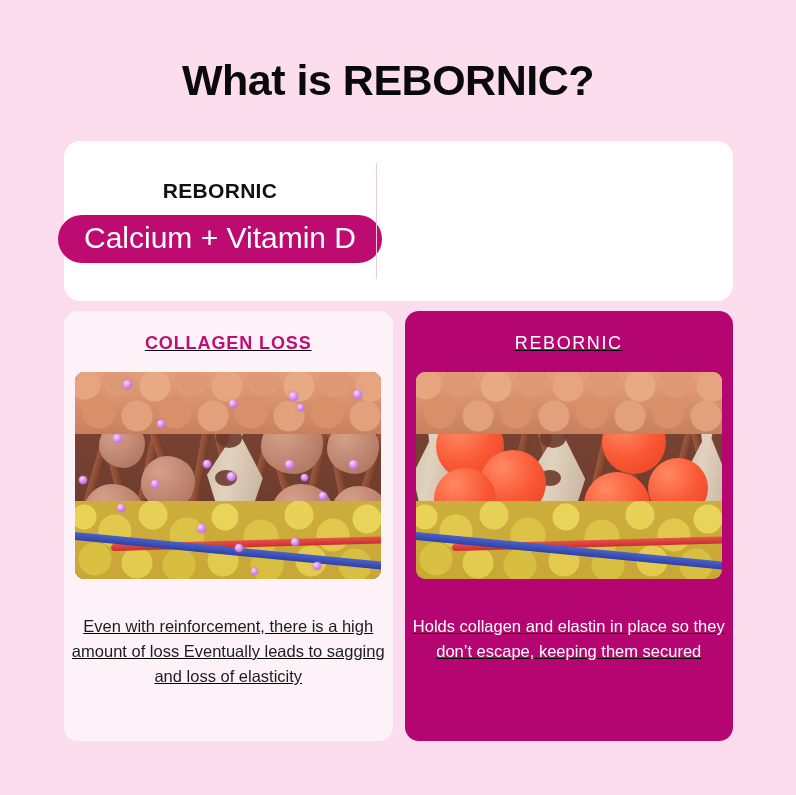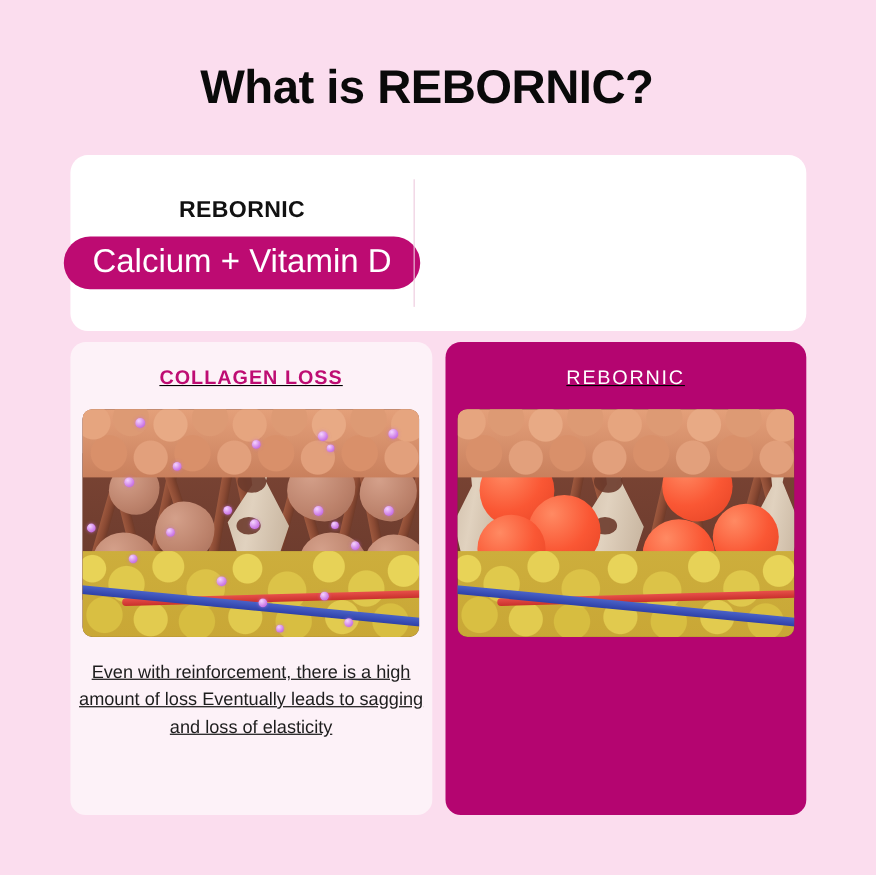--- a/index.html
+++ b/index.html
@@ -126,21 +126,21 @@
   .illus {
     margin-top: 18px;
     width: 306px;
     height: 207px;
     border-radius: 9px;
     position: relative;
     overflow: hidden;
     background: #6b3f31;
   }
   .card-caption {
-    margin-top: 20px;
+    margin-top: 35px;
     text-align: center;
     font-size: 16.5px;
     line-height: 1.52;
   }
   .card-loss .card-caption { color: #1d1d1d; }
   .card-reborn .card-caption { color: #ffffff; }
 
   
   .layer-fat {
     position: absolute;
@@ -356,16 +356,17 @@
         <div class="orb" style="left:186px; top:38px;  width:64px; height:64px;"></div>
         <div class="orb" style="left:168px; top:100px; width:66px; height:66px;"></div>
         <div class="orb" style="left:232px; top:86px;  width:60px; height:60px;"></div>
 
         <div class="layer-epi"></div>
         <div class="layer-fat"></div>
         <div class="vessel-red"></div>
         <div class="vessel-blue"></div>
       </div>
 
+      <div class="card-caption">Holds collagen and elastin in place so they don’t escape, keeping them secured</div>
     </div>
 
   </div>
 </div>
 
 </body></html>

